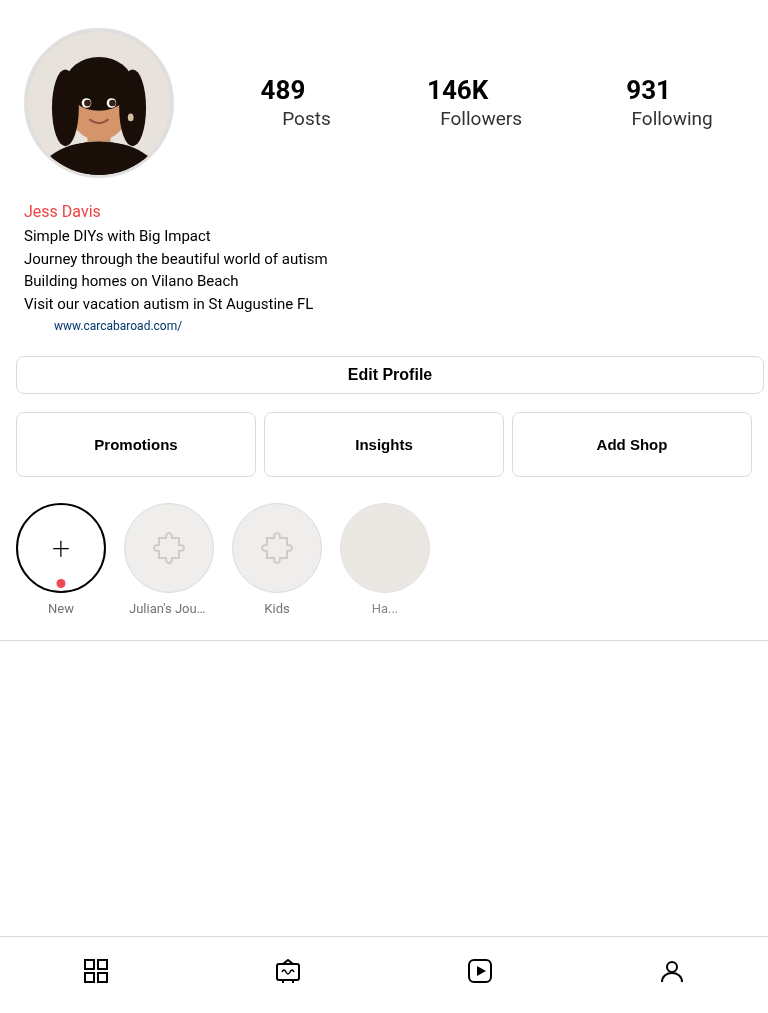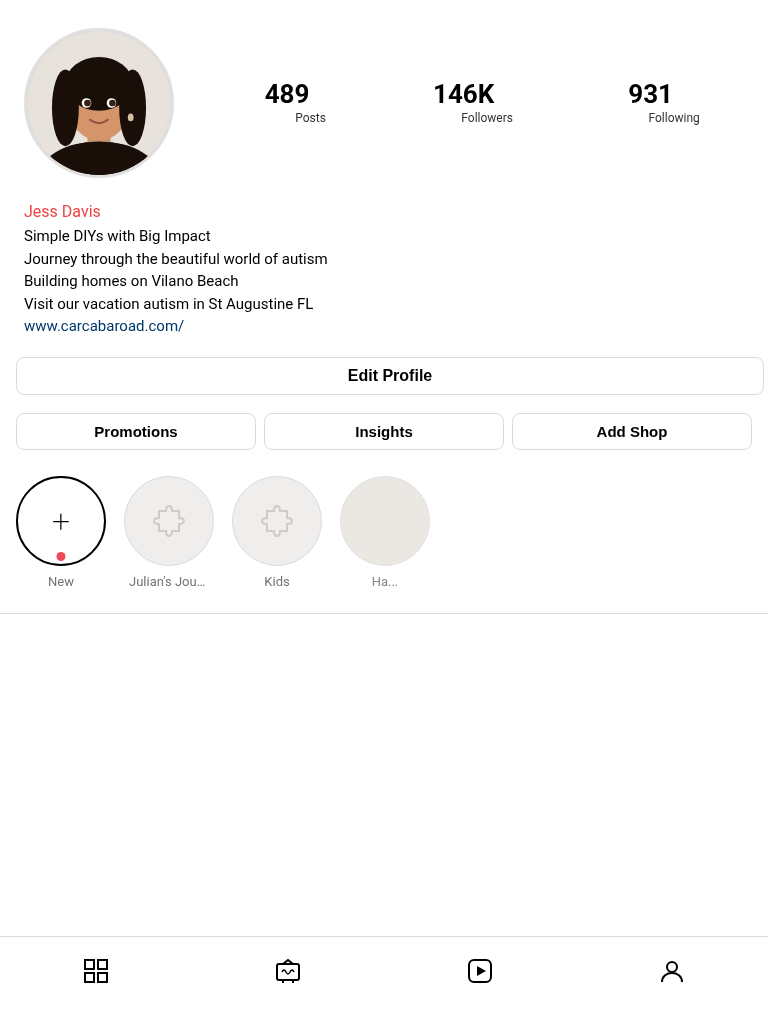--- a/index.html
+++ b/index.html
@@ -62,21 +62,21 @@
     }
 
     .stat-number {
       font-size: 26px;
       font-weight: 700;
       color: #000;
       line-height: 1;
     }
 
     .stat-label {
-      font-size: 12px;
+      font-size: 19px;
       color: #333;
       font-weight: 400;
       margin-left: 47px;
     }
 
     
     .bio-section {
       padding: 4px 24px 18px 24px;
     }
 
@@ -87,25 +87,26 @@
       margin-bottom: 4px;
     }
 
     .bio-line {
       font-size: 15px;
       color: #000;
       line-height: 1.5;
     }
 
     .bio-link {
-      font-size: 15px;
+      font-size: 12px;
       color: #00376b;
       text-decoration: none;
       margin-top: 2px;
       display: inline-block;
+      margin-left: 30px;
     }
 
     .edit-profile-row {
       padding: 4px 4px 10px 16px;
     }
 
     .edit-profile-full {
       width: 100%;
       padding: 9px 12px;
       border: 1.5px solid #dbdbdb;
@@ -119,21 +120,21 @@
     }
 
     .three-buttons-row {
       display: flex;
       gap: 8px;
       padding: 8px 16px 16px 16px;
     }
 
     .three-btn {
       flex: 1;
-      padding: 9px 12px;
+      padding: 23px 12px;
       border: 1.5px solid #dbdbdb;
       border-radius: 8px;
       background: #fff;
       font-size: 15px;
       font-weight: 600;
       color: #000;
       cursor: pointer;
       text-align: center;
     }
 

